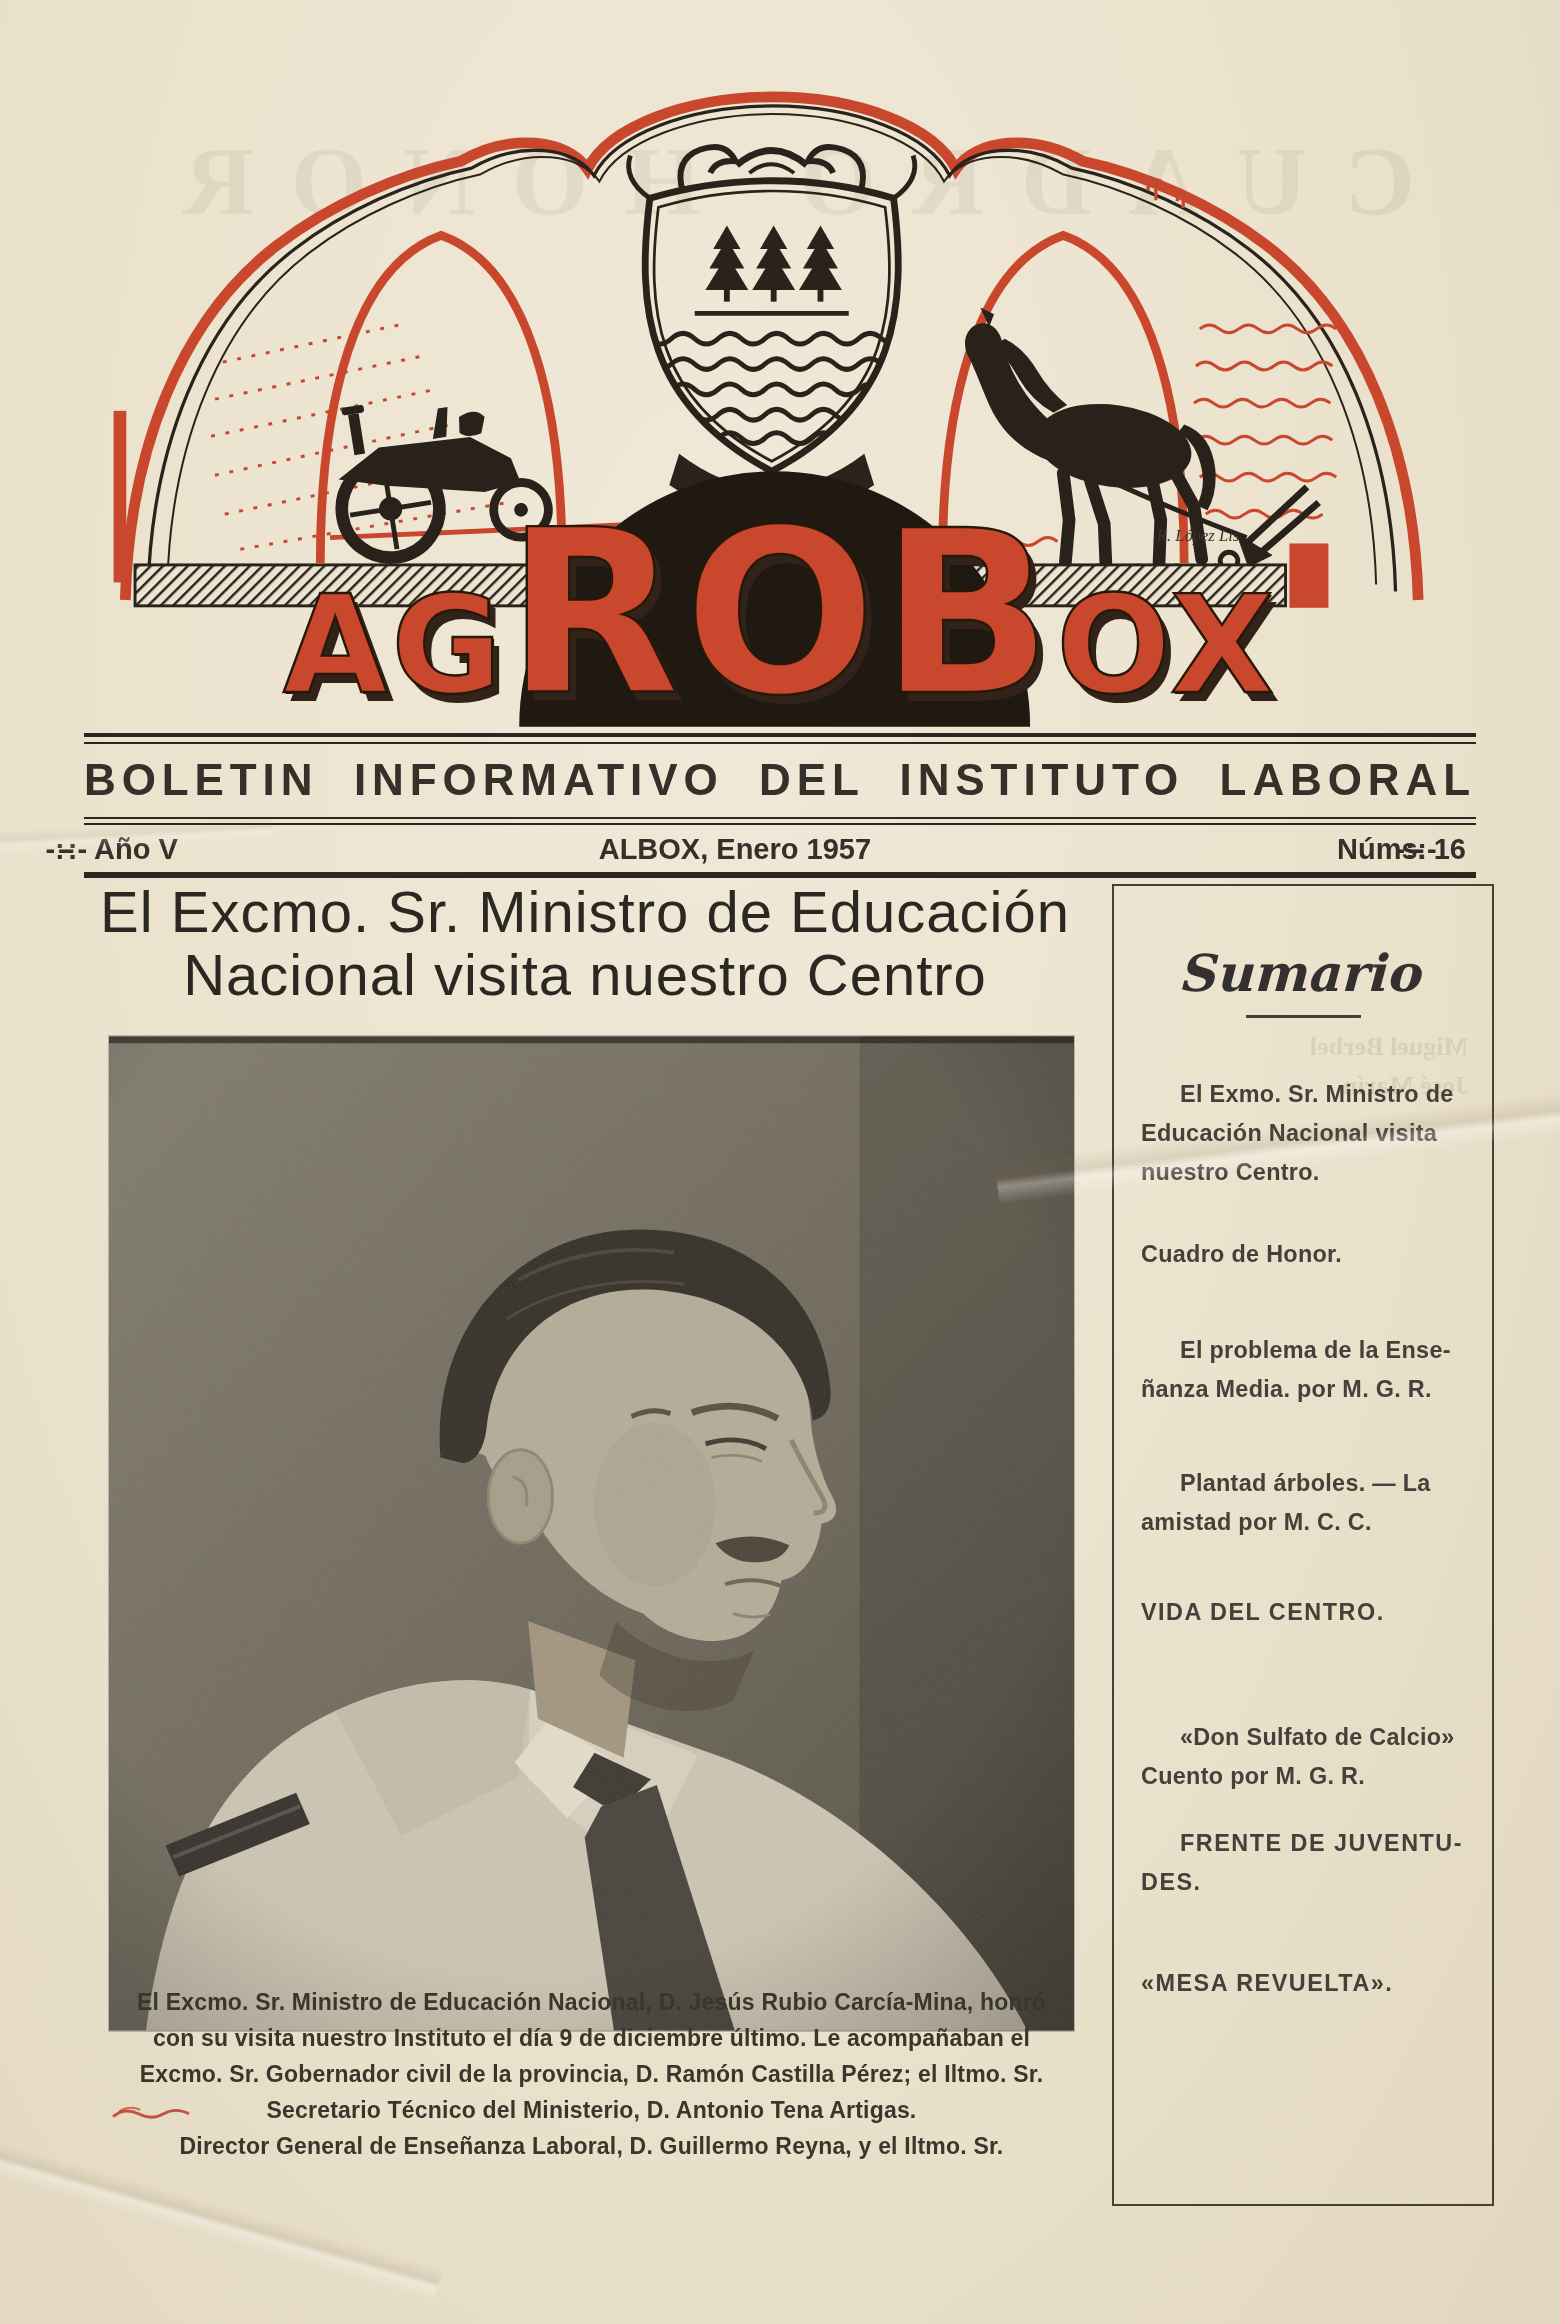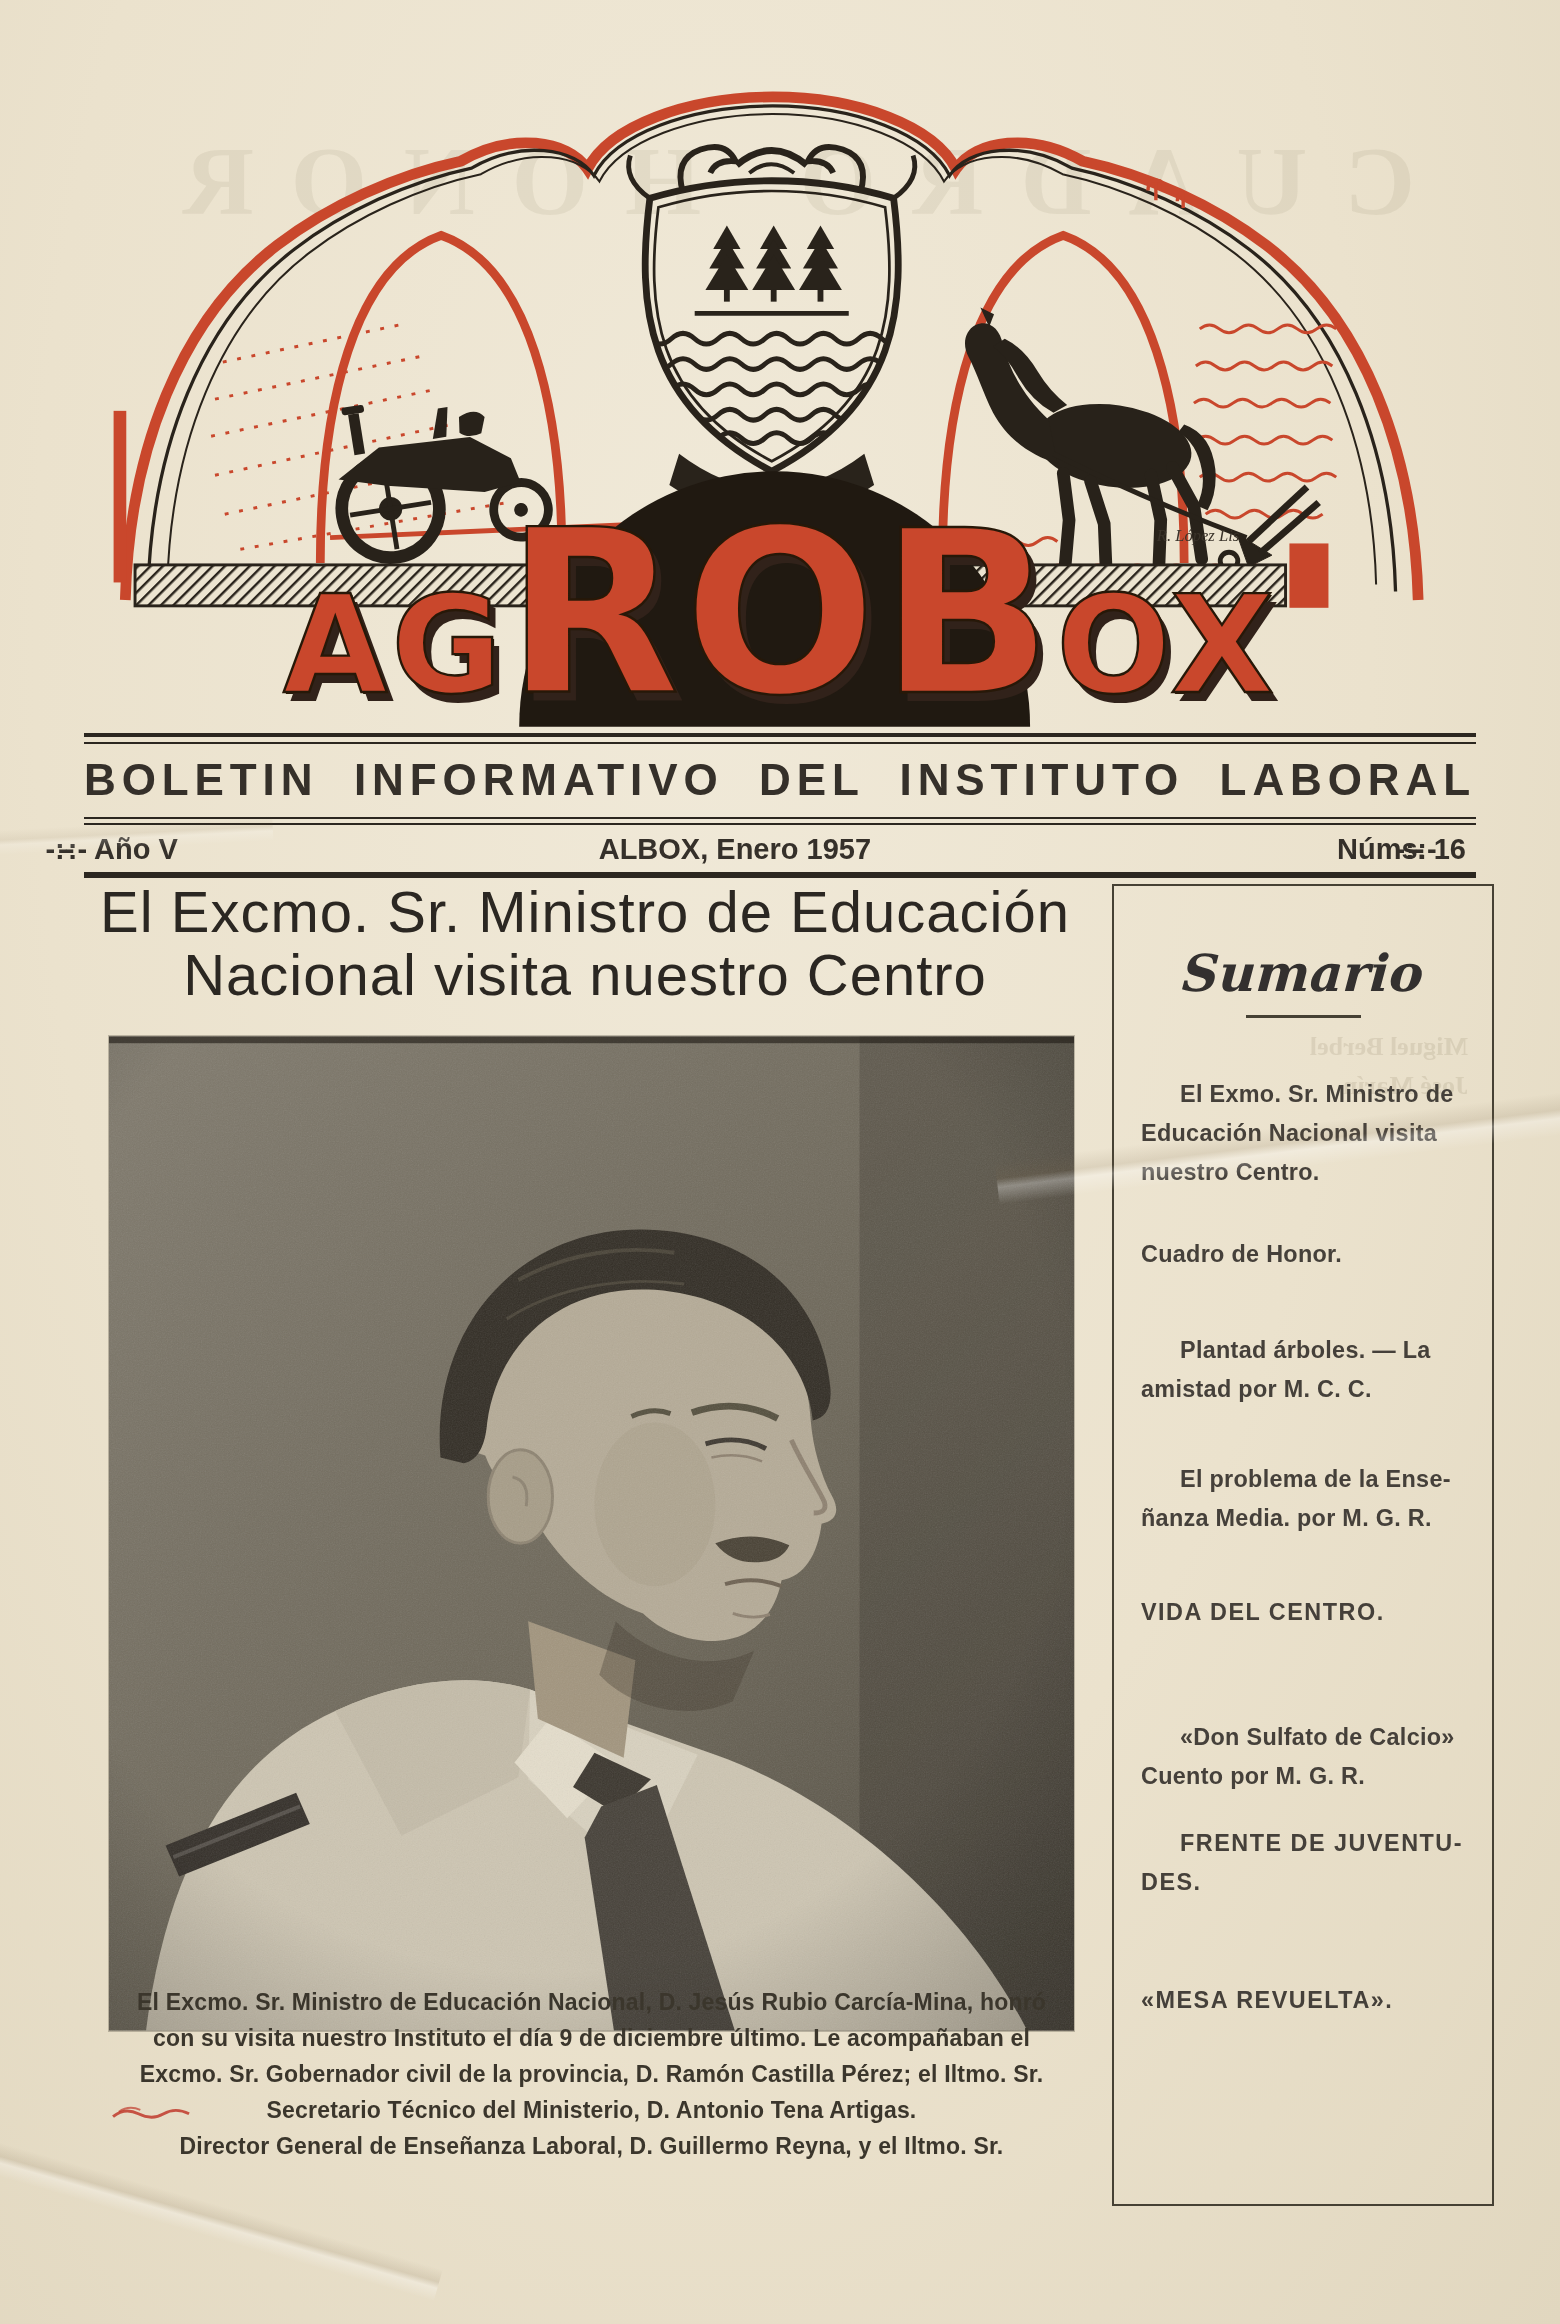--- a/index.html
+++ b/index.html
@@ -310,28 +310,28 @@
   </svg>
 
   <div id="sumario">
     <div id="sumario-title">Sumario</div>
     <div id="sumario-underline"></div>
 
     <div class="s-item s-indent" style="margin-bottom:43px;">El Exmo. Sr. Ministro de
 Educación Nacional visita
 nuestro Centro.</div>
     <div class="s-item s-center" style="margin-bottom:57px;">Cuadro  de  Honor.</div>
+    <div class="s-item s-indent" style="margin-bottom:55px;">El problema de la Ense-
+ñanza Media. por M. G. R.</div>
     <div class="s-item s-indent" style="margin-bottom:51px;">Plantad  árboles. —  La
 amistad por M. C. C.</div>
-    <div class="s-item s-indent" style="margin-bottom:55px;">El problema de la Ense-
-ñanza Media. por M. G. R.</div>
     <div class="s-item s-center s-caps" style="margin-bottom:86px;">VIDA  DEL  CENTRO.</div>
     <div class="s-item s-indent" style="margin-bottom:28px;">«Don  Sulfato de Calcio»
 Cuento  por M. G. R.</div>
-    <div class="s-item s-indent s-caps" style="margin-bottom:79px;">FRENTE  DE JUVENTU-
+    <div class="s-item s-indent s-caps" style="margin-bottom:62px;">FRENTE  DE JUVENTU-
 DES.</div>
     <div class="s-item s-center s-caps">«MESA  REVUELTA».</div>
   </div>
 
   <div class="crease" style="left:995px;top:1126px;width:585px;height:43px;transform:rotate(-7deg);"></div>
   <div class="crease" style="left:-59px;top:2199px;width:507px;height:33px;transform:rotate(16deg);"></div>
   <div class="crease" style="left:-39px;top:824px;width:312px;height:25px;transform:rotate(-3deg);opacity:.6;"></div>
 
 </div>
 

